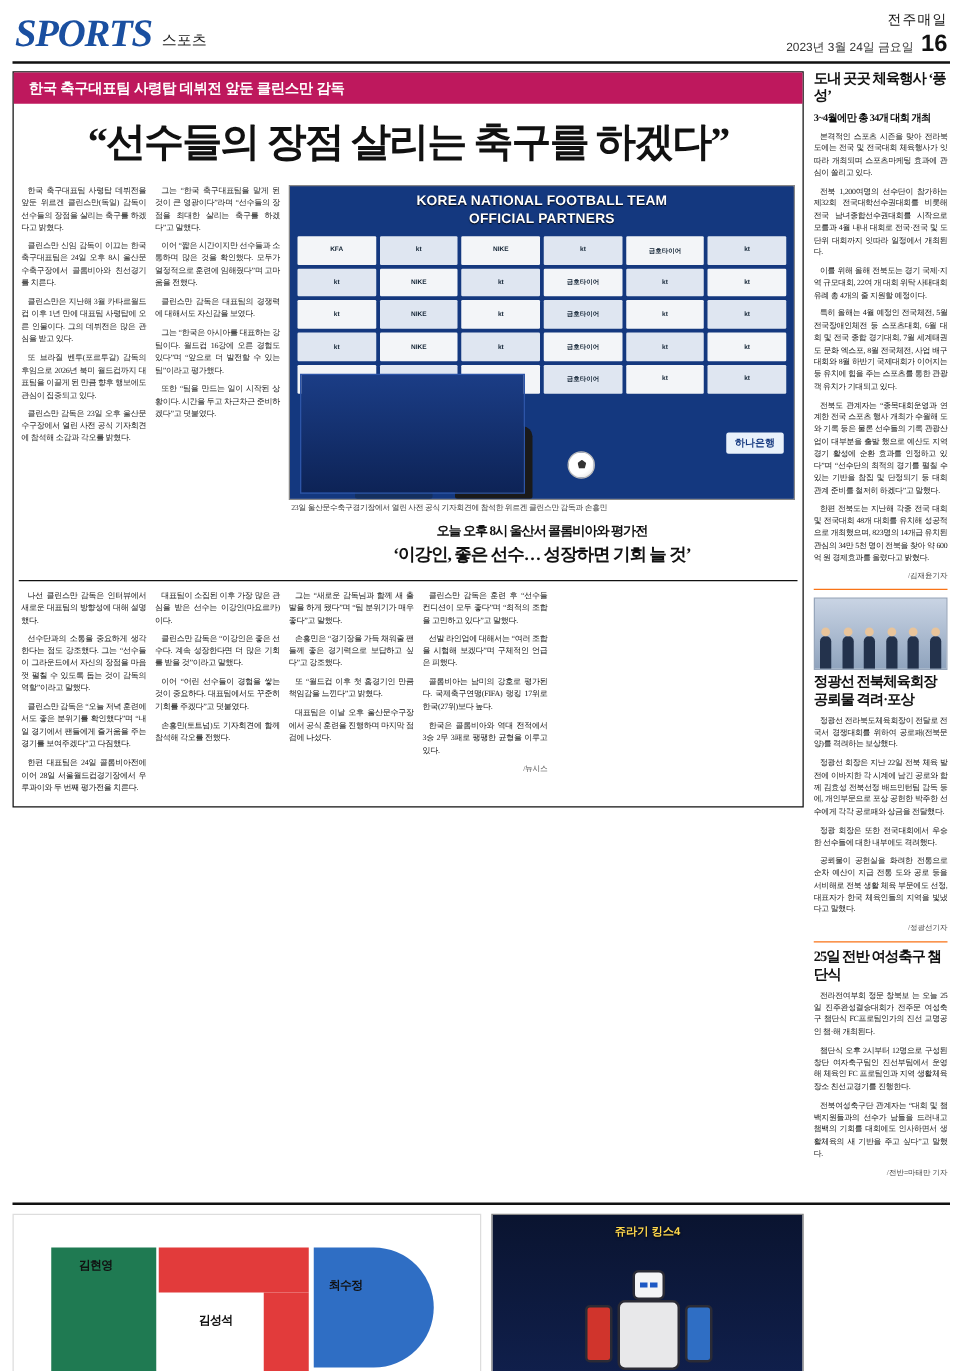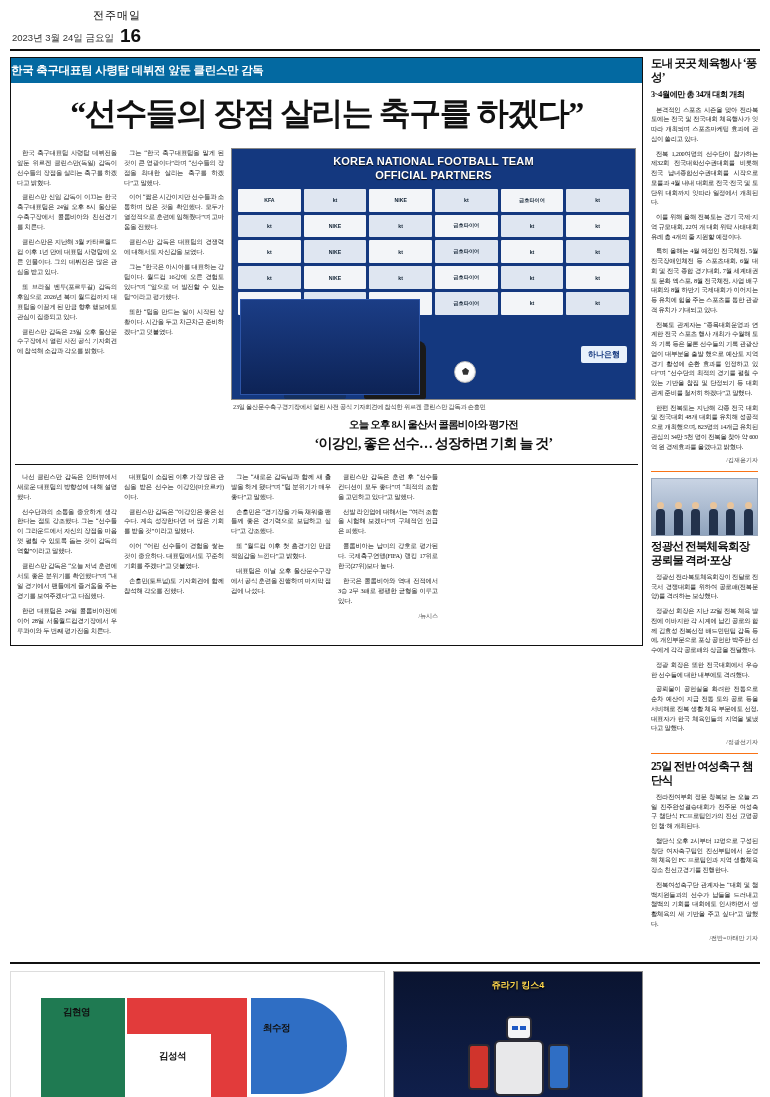--- a/index.html
+++ b/index.html
@@ -28,22 +28,22 @@
   .dateline { font-size:9.5px; color:#333; display:flex; align-items:flex-end; justify-content:flex-start; gap:6px;}
   .pageno { font-size:19px; font-weight:bold; color:#111; line-height:1; }
 
   
   .grid { display:flex; gap:8px; margin-top:6px; }
   .col-main { width:633px; }
   .col-side { width:107px; }
 
   
   .hl-box { border:1px solid #111; padding:0; }
-  .kicker { background:#0369a1; color:#fff; font-size:11.5px; font-family:"Liberation Sans", sans-serif;
-    padding:5px 0; font-weight:bold; letter-spacing:-0.3px; }
+  .kicker { background:#be185d; color:#fff; font-size:11.5px; font-family:"Liberation Sans", sans-serif;
+    padding:5px 12px; font-weight:bold; letter-spacing:-0.3px; }
   .headline { text-align:center; font-size:32px; font-weight:bold; letter-spacing:-1.5px;
     padding:12px 6px 10px 6px; line-height:1.15; }
 
   
   .art-wrap { display:flex; gap:7px; padding:6px 6px 4px 6px; }
   .art-col { width:100px; font-size:6.4px; line-height:1.55; text-align:justify; letter-spacing:-0.2px; color:#1a1a1a;}
   .art-col p { margin:0 0 5px 0; text-indent:5px; }
   .photo-area { width:auto; flex:1; }
   .photo {
     position:relative; width:100%; height:252px; overflow:hidden;
@@ -133,20 +133,24 @@
   .r-leg { position:absolute; top:92px; width:22px; height:44px; background:#ffd84d;
     border:2px solid #2b2b35; border-radius:4px; }
   .r-leg.l { left:30px; } .r-leg.r { right:30px; }
 </style>
 </head>
 <body>
 
 <div class="page">
 
   <div class="masthead">
+    <div class="brand">
+      <span class="brand-sports">SPORTS</span>
+      <span class="brand-kr">스포츠</span>
+    </div>
     <div class="masthead-right">
       <div class="paper-name">전주매일</div>
       <div class="dateline">
         <span>2023년 3월 24일 금요일</span>
         <span class="pageno">16</span>
       </div>
     </div>
   </div>
 
   <div class="grid">

